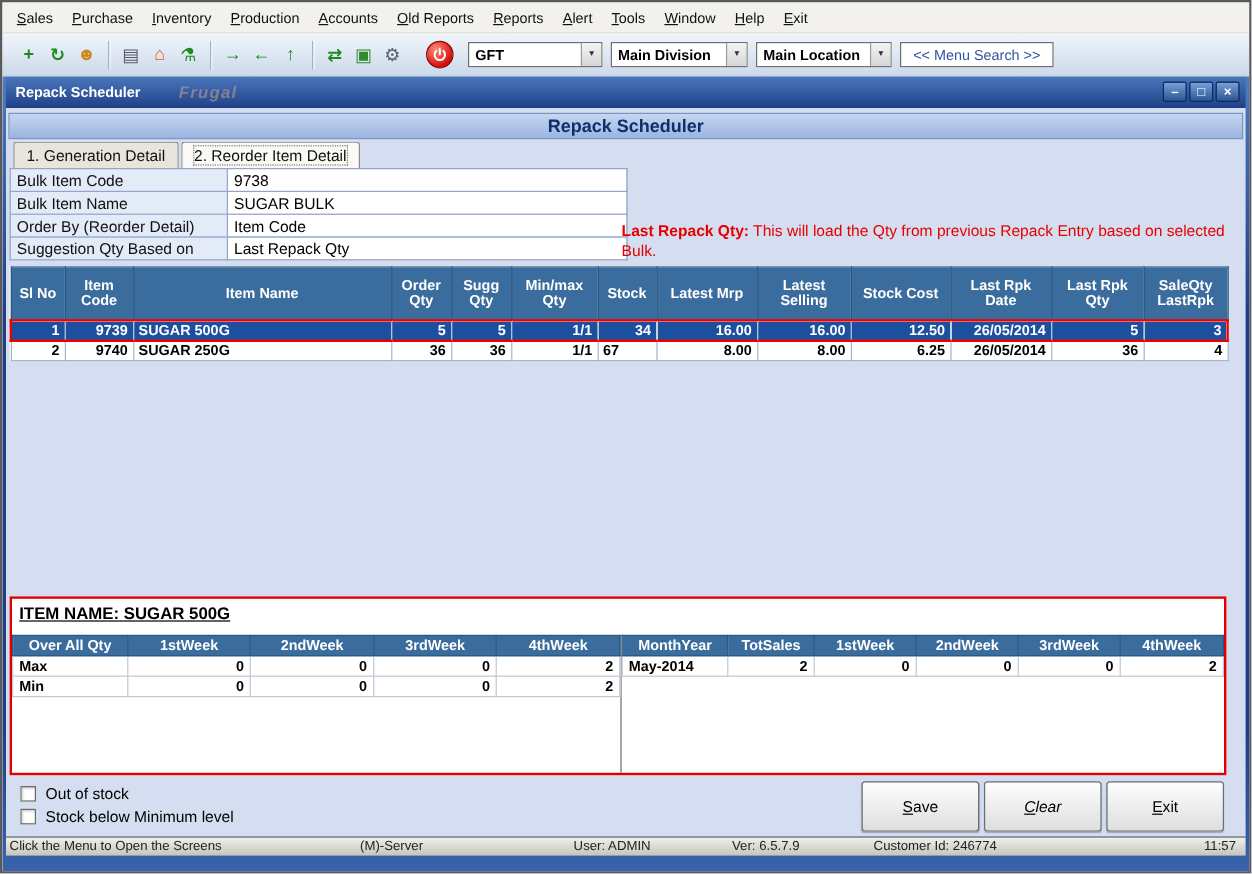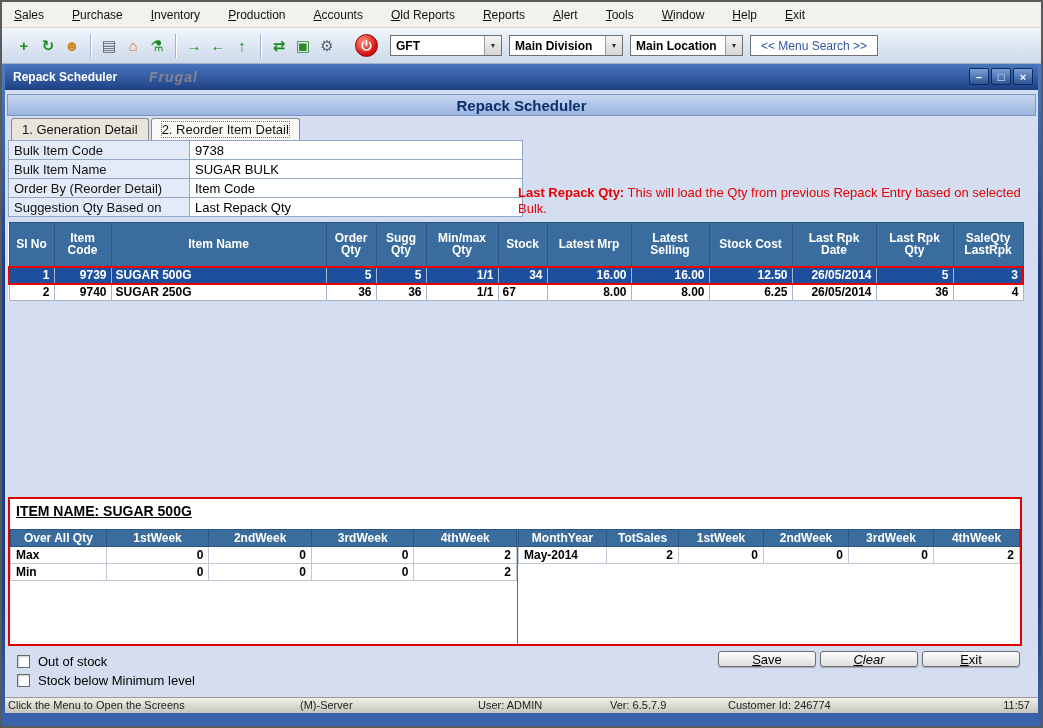--- a/index.html
+++ b/index.html
@@ -1,21 +1,21 @@
 <!DOCTYPE html>
 <html><head>
 <meta charset="utf-8">
 <title>Repack Scheduler</title>
 <style>
   *{margin:0;padding:0;box-sizing:border-box;}
   body{font-family:"Liberation Sans","DejaVu Sans",sans-serif;background:#ffffff;}
   .screen{position:relative;width:1043px;height:728px;border:2px solid #5a5a5a;background:#fff;overflow:hidden;}
 
   
-  .menubar{position:absolute;left:0;top:0;width:100%;height:26px;background:#f3f1ee;border-bottom:1px solid #d9d6d0;display:flex;align-items:center;padding-left:4px;gap:12px;}
+  .menubar{position:absolute;left:0;top:0;width:100%;height:26px;background:#f3f1ee;border-bottom:1px solid #d9d6d0;display:flex;align-items:center;padding-left:4px;}
   .menu-item{font-size:12px;padding:4px 8px;color:#111;white-space:nowrap;cursor:default;}
 
   
   .toolbar{position:absolute;left:0;top:26px;width:100%;height:36px;background:linear-gradient(180deg,#f0f5fb,#ccd9ea);border-bottom:1px solid #9fb2c9;display:flex;align-items:center;padding:0 10px;}
   .tb-icons{display:flex;align-items:center;}
   .tb-icon{width:24px;height:24px;display:flex;align-items:center;justify-content:center;font-size:15px;font-weight:bold;border-radius:3px;}
   .tb-sep{width:1px;height:24px;background:#9fb2c9;box-shadow:1px 0 0 #ffffff;margin:0 6px;display:inline-block;}
   .power{width:23px;height:23px;border-radius:50%;background:radial-gradient(circle at 35% 30%,#ff8d7a,#d40f0f 70%);border:1px solid #8e0606;margin:0 12px 0 16px;display:flex;align-items:center;justify-content:center;flex:none;}
   .combo{height:21px;background:#fff;border:1px solid #707070;display:flex;align-items:center;margin-right:7px;font-size:12px;font-weight:bold;flex:none;}
   .combo .val{flex:1;padding:0 5px;white-space:nowrap;overflow:hidden;}
@@ -66,21 +66,21 @@
   .dright{flex:1;height:100%;}
   .dtable{border-collapse:collapse;table-layout:fixed;}
   .dtable th{height:17px;background:#3a6d9e;color:#fff;font-size:12px;font-weight:bold;border:1px solid #29567f;padding:0 3px;white-space:nowrap;}
   .dtable td{height:17px;background:#fff;color:#000;font-size:12px;font-weight:bold;border:1px solid #c0c7d4;padding:0 5px;white-space:nowrap;}
 
   
   .checks{position:absolute;left:12px;top:562px;}
   .check-row{display:flex;align-items:center;height:18px;margin-bottom:1px;}
   .cb{width:13px;height:13px;background:#fff;border:1px solid #6a6a6a;box-shadow:inset 1px 1px 2px #c9c9c9;flex:none;}
   .cb-label{font-size:13px;color:#000;margin-left:8px;white-space:nowrap;}
-  .btn{position:absolute;top:561px;width:98px;height:16px;background:linear-gradient(180deg,#fefefe,#dedede);border:1px solid #6f6f6f;border-radius:3px;font-family:"Liberation Sans","DejaVu Sans",sans-serif;font-size:13px;color:#000;box-shadow:0 1px 1px rgba(0,0,0,.25);}
+  .btn{position:absolute;top:561px;width:98px;height:42px;background:linear-gradient(180deg,#fefefe,#dedede);border:1px solid #6f6f6f;border-radius:3px;font-family:"Liberation Sans","DejaVu Sans",sans-serif;font-size:13px;color:#000;box-shadow:0 1px 1px rgba(0,0,0,.25);}
 
   
   .statusbar{position:relative;height:16px;background:linear-gradient(180deg,#f0efe9,#c6c5bb);font-size:11px;color:#222;border-top:1px solid #9a9a92;}
   .statusbar span{position:absolute;top:1px;white-space:nowrap;}
 </style>
 </head>
 <body>
 
 <div class="screen">
 

